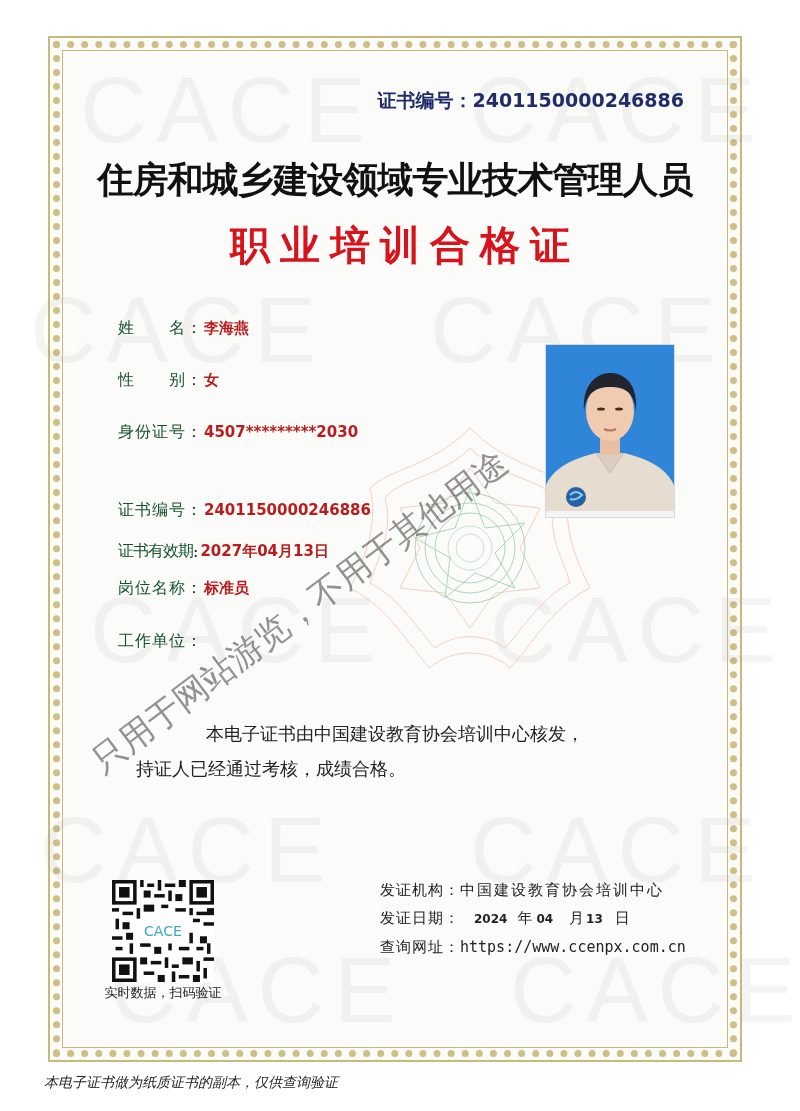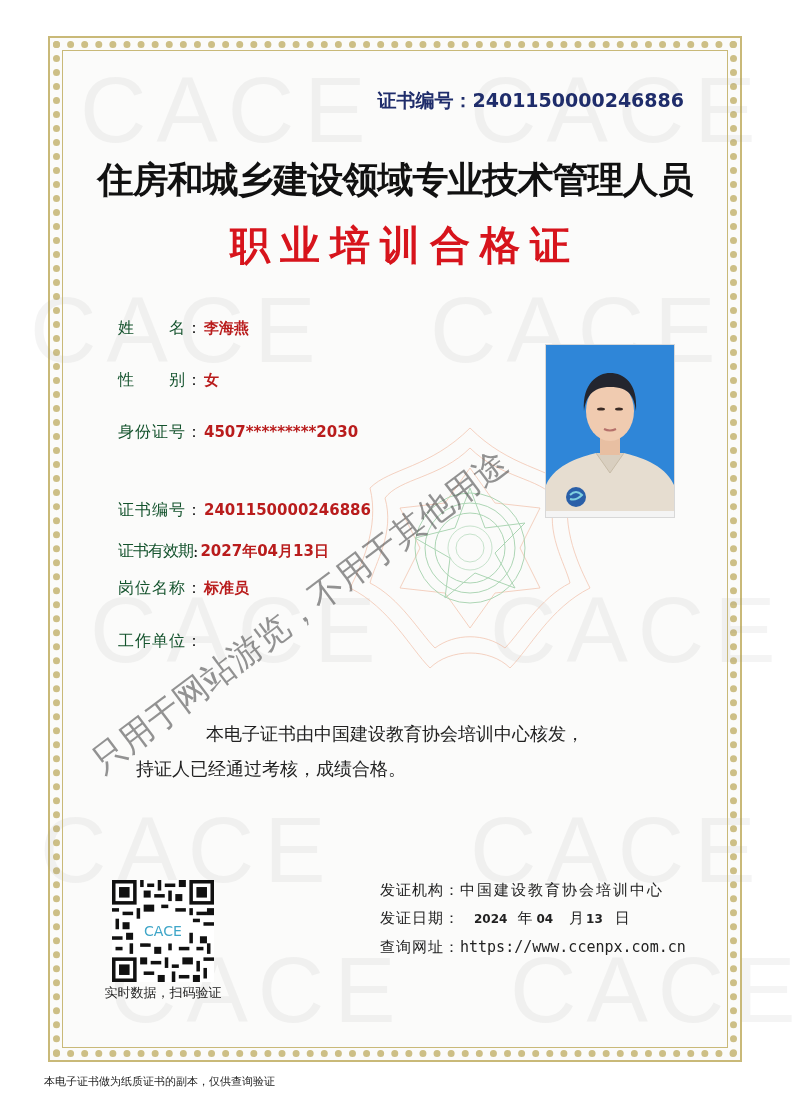--- a/index.html
+++ b/index.html
@@ -73,22 +73,22 @@
     .issuer .url { font-family: "DejaVu Sans Mono", monospace; font-size: 15px; }
     .qr {
       position: absolute; left: 62px; top: 842px; width: 102px; height: 102px;
       background: #fff;
     }
     .qr-caption {
       position: absolute; left: 52px; top: 946px; width: 122px; text-align: center;
       font-size: 13px; color: #222; font-family: "DejaVu Sans", sans-serif;
     }
     .footer-note {
-      position: absolute; left: 44px; top: 1074px; font-size: 11px; color: #222;
-      font-family: "DejaVu Serif", serif; 
+      position: absolute; left: 44px; top: 1074px; font-size: 14px; color: #222;
+      font-family: "DejaVu Serif", serif; font-style: italic;
     }
   </style>
 </head>
 <body>
 
 <div class="cert">
 
   <div class="bg-watermark" style="left:30px;top:20px;">CACE</div>
   <div class="bg-watermark" style="left:420px;top:20px;">CACE</div>
   <div class="bg-watermark" style="left:-20px;top:240px;">CACE</div>

